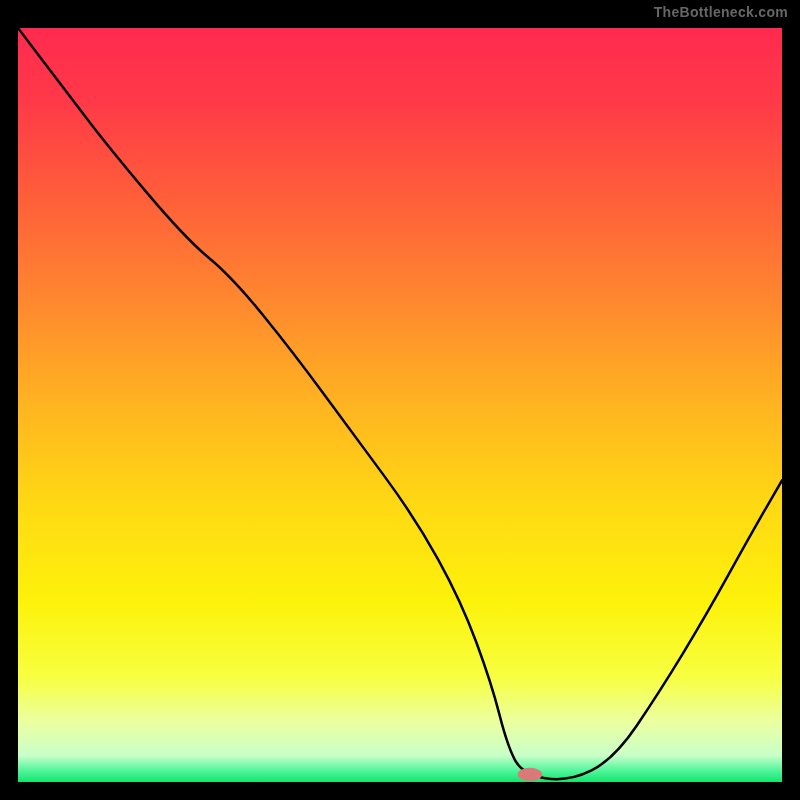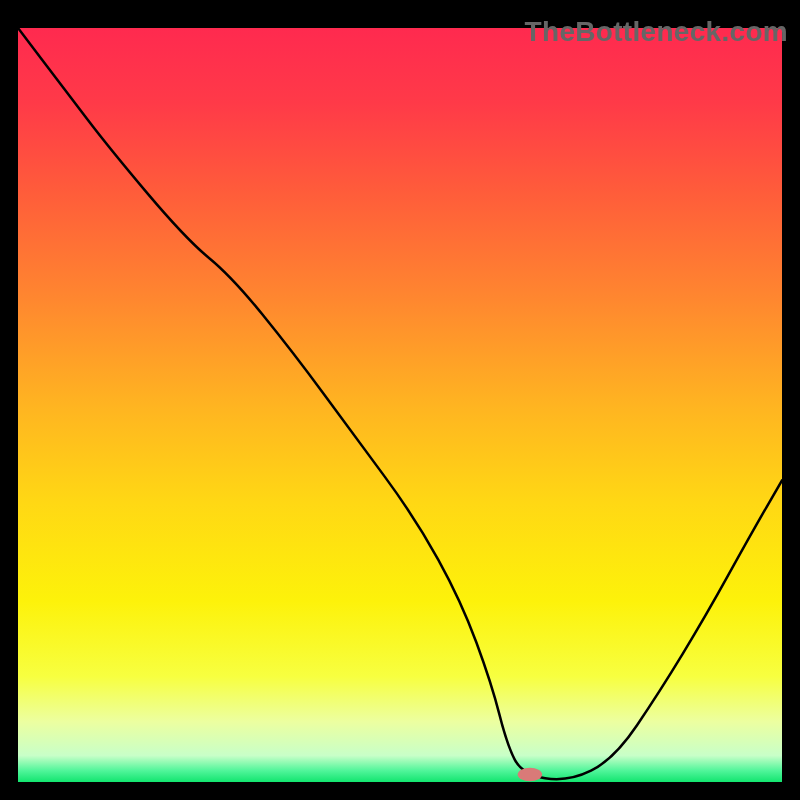--- a/index.html
+++ b/index.html
@@ -12,24 +12,24 @@
     font-family: Arial, Helvetica, sans-serif;
   }
   .frame {
     position: relative;
     width: 800px;
     height: 800px;
     background: #000;
   }
   .watermark {
     position: absolute;
-    top: 16px;
+    top: 4px;
     right: 12px;
     color: #666;
-    font-size: 28px;
+    font-size: 14px;
     font-weight: 600;
     letter-spacing: 0.3px;
     z-index: 5;
     user-select: none;
   }
   .plot {
     position: absolute;
     left: 18px;
     top: 28px;
     width: 764px;

